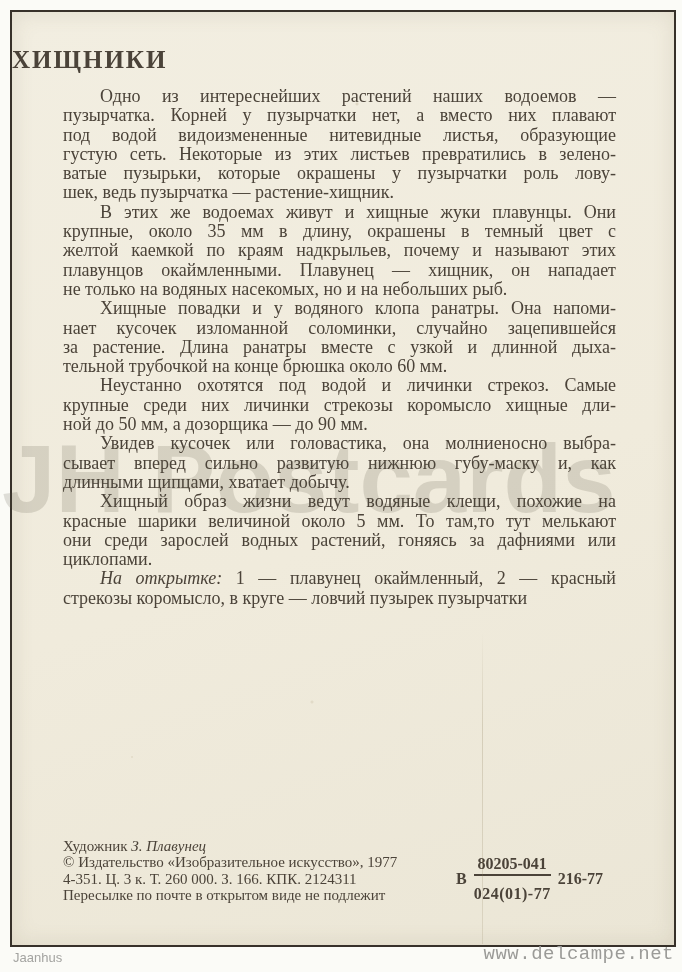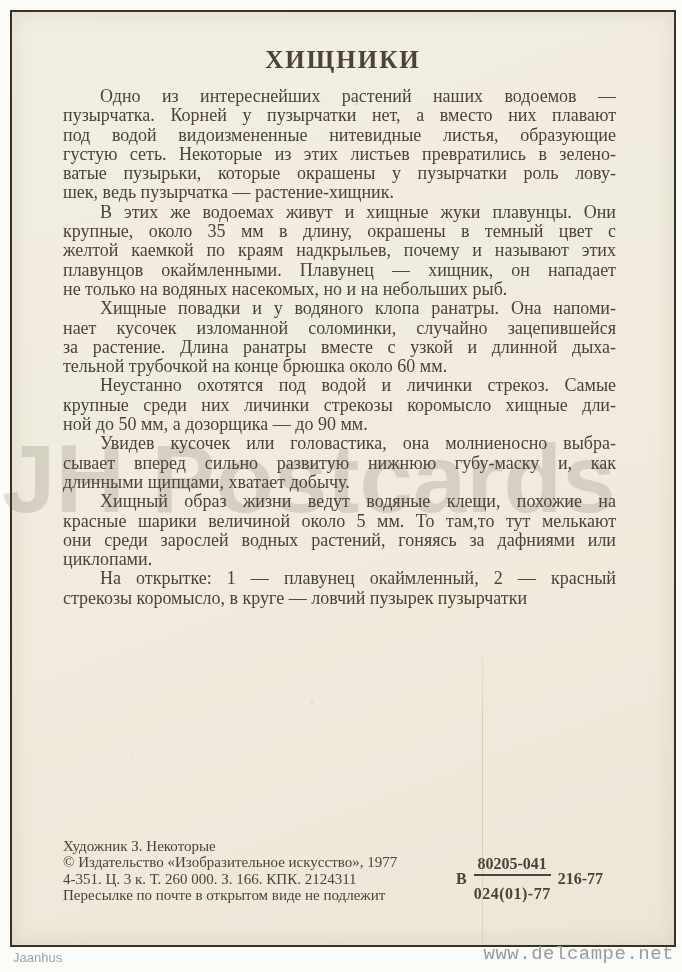--- a/index.html
+++ b/index.html
@@ -27,37 +27,37 @@
       radial-gradient(circle 3px at 345px 92px, rgba(150,130,90,.30), transparent 70%),
       radial-gradient(circle 3px at 300px 690px, rgba(150,130,90,.22), transparent 70%),
       radial-gradient(circle 2px at 120px 745px, rgba(150,130,90,.22), transparent 70%),
       radial-gradient(circle 2px at 508px 250px, rgba(150,130,90,.18), transparent 70%),
       linear-gradient(160deg, #f2eee1 0%, #f0ebdc 55%, #ebe6d6 100%);
     box-shadow: inset 0 0 22px rgba(120,105,75,0.14);
   }
   .title {
     position: absolute;
     top: 34px; left: 0; right: 0;
-    text-align: center;
+    text-align: left;
     font-size: 25px;
     letter-spacing: 2px;
     color: var(--text);
   }
   .text-block {
     position: absolute;
     left: 51px; top: 75px;
     width: 553px;
     font-size: 18px;
     line-height: 19.3px;
     color: var(--text);
   }
   .line { text-align: justify; text-align-last: justify; }
   .line.first { text-indent: 37px; }
   .line.last { text-align-last: left; }
-  .ital { }
+  .ital { font-style: italic; }
   .credits {
     position: absolute;
     left: 51px; top: 826px;
     font-size: 15px;
     line-height: 16.3px;
     color: var(--text);
     white-space: nowrap;
   }
   .index-code {
     position: absolute;
@@ -138,21 +138,21 @@
       <div class="line">сывает вперед сильно развитую нижнюю губу-маску и, как</div>
       <div class="line last">длинными щипцами, хватает добычу.</div>
       <div class="line first">Хищный образ жизни ведут водяные клещи, похожие на</div>
       <div class="line">красные шарики величиной около 5 мм. То там,то тут мелькают</div>
       <div class="line">они среди зарослей водных растений, гоняясь за дафниями или</div>
       <div class="line last">циклопами.</div>
       <div class="line first"><span class="ital">На открытке: </span>1 — плавунец окаймленный, 2 — красный</div>
       <div class="line last">стрекозы коромысло, в круге — ловчий пузырек пузырчатки</div>
     </div>
   <div class="credits">
-    <div><span>Художник</span> <span class="ital">З. Некоторые</span></div>
+    <div><span>Художник</span> <span class="ital">З. Плавунец</span></div>
     <div>© Издательство «Изобразительное искусство», 1977</div>
     <div>4-351. Ц. 3 к. Т. 260 000. З. 166. КПК. 2124311</div>
     <div>Пересылке по почте в открытом виде не подлежит</div>
   </div>
   <div class="index-code">
     <span>В</span>
     <span class="frac">
       <div class="num">80205-041</div>
       <div class="den">024(01)-77</div>
     </span>

